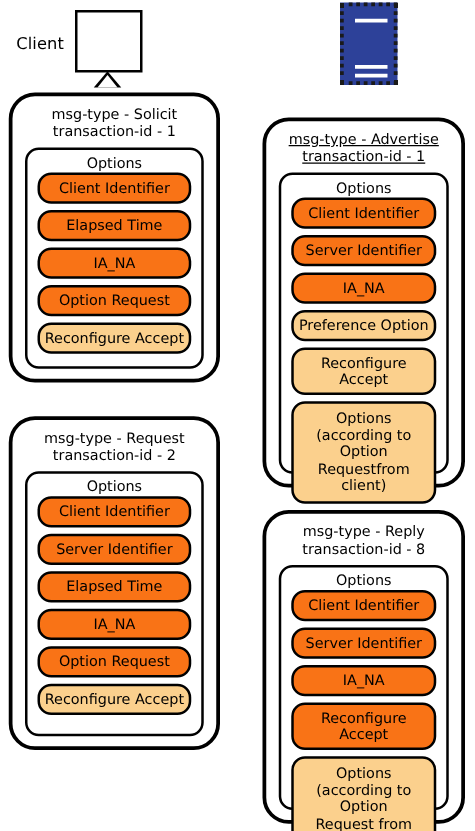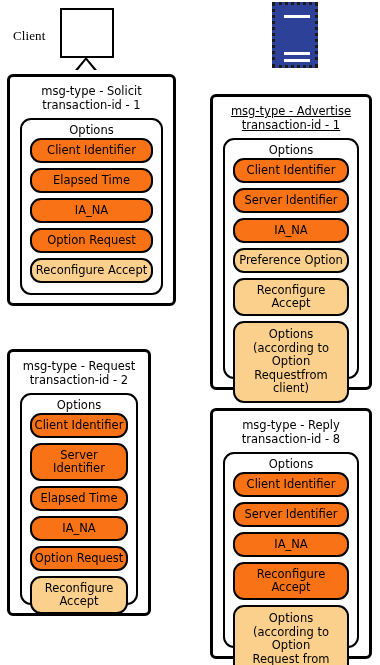--- a/index.html
+++ b/index.html
@@ -16,21 +16,20 @@
     overflow: hidden;
   }
 
   
   #client-node {
     position: absolute;
     left: 7px;
     top: 6px;
     width: 120px;
     height: 62px;
-    font-family: Liberation Serif, serif;
   }
   #client-label {
     position: absolute;
     left: 6px;
     top: 22px;
     font-size: 13px;
     line-height: 15px;
     letter-spacing: .1px;
   }
   #client-monitor {
@@ -97,21 +96,21 @@
     top: 17px;
     font-size: 13px;
     line-height: 17px;
     white-space: pre-line;
   }
 
   
   .packet {
     position: absolute;
     border: 3px solid #000;
-    border-radius: 6px;
+    border-radius: 21px;
     background: #ffffff;
     box-sizing: border-box;
   }
   .packet-header {
     text-align: center;
     font-size: 11.5px;
     line-height: 14px;
     padding-top: 7px;
     white-space: pre-line;
   }
@@ -146,21 +145,21 @@
     margin-bottom: 5px;
     box-sizing: border-box;
     white-space: pre-line;
   }
   .opt.blue   { background: #f97316; }
   .opt.orange { background: #fbd08d; }
   .opt.multi  { padding: 5px 2px 5px 2px; line-height: 13.5px; }
 
   
   #packet-solicit   { left: 7px;   top: 74px;  width: 169px; height: 232px; }
-  #packet-request   { left: 7px;   top: 333px; width: 144px; height: 267px; margin-top: 16px; }
+  #packet-request   { left: 7px;   top: 333px; width: 169px; height: 267px; }
   #packet-advertise { left: 210px; top: 94px;  width: 162px; height: 296px; text-decoration: underline; }
   #packet-reply     { left: 210px; top: 408px; width: 162px; height: 251px; }
 </style>
 </head>
 <body>
 
 <div id="client-node">
   <div id="client-label">Client</div>
   <div id="client-monitor"></div>
   <div id="client-stand"></div>

